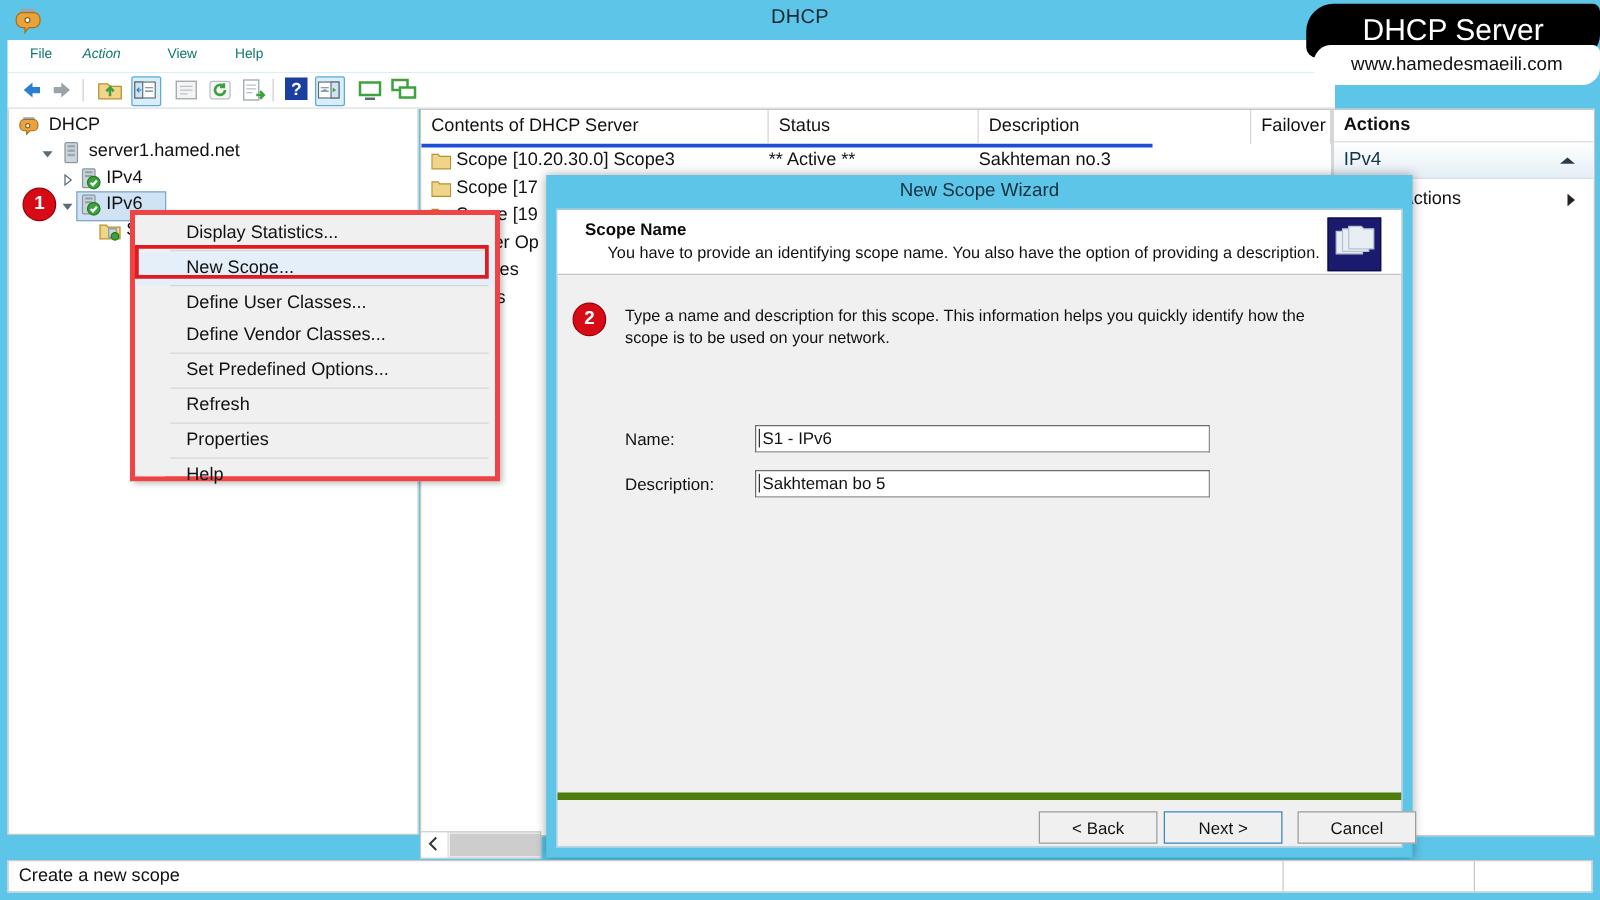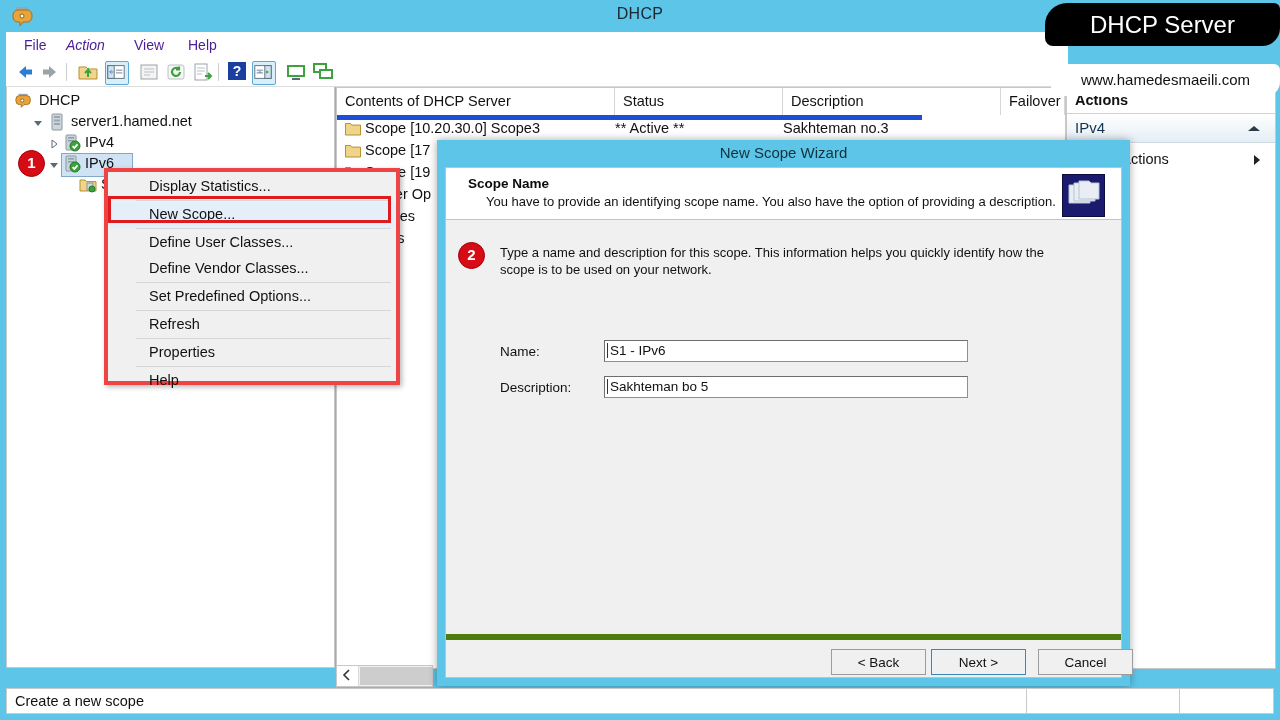--- a/index.html
+++ b/index.html
@@ -11,39 +11,39 @@
   }
   .app{position:absolute;left:0;top:0;width:1280px;height:720px;}
 
   
   .titlebar{position:absolute;left:0;top:0;width:1280px;height:32px;background:#5CC5E8;}
   .titlebar .tb-icon{position:absolute;left:12px;top:4px;width:24px;height:24px;}
   .titlebar .tb-title{position:absolute;left:0;top:5px;width:1280px;text-align:center;
       font-size:16px;color:#1b2733;letter-spacing:.3px;}
 
   .menubar{position:absolute;left:6px;top:32px;width:1062px;height:26px;background:#fff;}
-  .menubar .mi{position:absolute;top:4px;font-size:14px;color:#4c1d95;padding:1px 6px;cursor:default;}
+  .menubar .mi{position:absolute;top:4px;font-size:11px;color:#0f766e;padding:1px 6px;cursor:default;}
 
   .toolbar{position:absolute;left:6px;top:58px;width:1062px;height:28px;background:#fff;
       border-bottom:1px solid #dcdcdc;}
   .tb-btn{position:absolute;top:3px;width:22px;height:22px;}
   .tb-sep{position:absolute;top:5px;width:1px;height:18px;background:#cfcfcf;}
   .tb-sel{border:1px solid #5aa9d6;background:#d8effa;border-radius:2px;}
 
   
   .tree-pane{position:absolute;left:6px;top:87px;width:327px;height:580px;background:#fff;
      border:1px solid #c8c8c8;border-top:none;overflow:hidden;}
   .tree-row{position:absolute;height:21px;font-size:14.5px;color:#111;white-space:nowrap;}
   .tree-row .lbl{position:absolute;top:1px;}
   .twisty{position:absolute;width:10px;height:10px;}
 
   .list-pane{position:absolute;left:336px;top:87px;width:728px;height:580px;background:#fff;
      border:1px solid #c8c8c8;overflow:hidden;}
   .lv-head{position:absolute;left:0;top:0;height:27px;width:585px;background:#fff;
-     border-bottom:5px solid #1d4ed8;}
+     border-bottom:3px solid #1d4ed8;}
   .lv-col{position:absolute;top:0;height:27px;border-right:1px solid #d6d6d6;box-sizing:border-box;}
   .lv-col span{position:absolute;left:8px;top:5px;font-size:14.5px;color:#111;white-space:nowrap;}
   .lv-row{position:absolute;left:0;height:22px;width:728px;font-size:14.5px;color:#111;}
   .lv-cell{position:absolute;top:2px;white-space:nowrap;}
 
   .actions-pane{position:absolute;left:1066px;top:87px;width:208px;height:580px;background:#fff;
      border:1px solid #c8c8c8;overflow:hidden;}
   .act-title{position:absolute;left:0;top:0;width:208px;height:25px;background:#fff;
      border-bottom:1px solid #d2d2d2;}
   .act-title span{position:absolute;left:8px;top:4px;font-size:14.5px;font-weight:bold;color:#111;}
@@ -108,21 +108,21 @@
   .redbox{position:absolute;border:3px solid #e01b20;box-sizing:border-box;}
   .badge{position:absolute;width:25px;height:25px;border-radius:50%;background:#d60b16;
      border:1px solid #9a0009;}
   .badge span{position:absolute;left:0;top:3px;width:25px;text-align:center;font-size:15px;
      font-weight:bold;color:#fff;font-family:"Liberation Sans",sans-serif;}
 
   .wm{position:absolute;left:1045px;top:0px;width:235px;height:86px;}
   .wm-black{position:absolute;left:0;top:3px;width:235px;height:43px;background:#000;
      border-radius:22px 6px 18px 8px;}
   .wm-black span{position:absolute;left:0;top:8px;width:235px;text-align:center;font-size:24px;color:#fff;}
-  .wm-white{position:absolute;left:6px;top:64px;width:229px;height:32px;background:#fff;
+  .wm-white{position:absolute;left:6px;top:36px;width:229px;height:32px;background:#fff;
      border-radius:14px 6px 14px 6px;}
   .wm-white span{position:absolute;left:0;top:7px;width:229px;text-align:center;font-size:15px;color:#111;}
 </style>
 </head>
 <body>
 
 <div class="app">
 
   <div class="titlebar">
     <div class="tb-icon">

